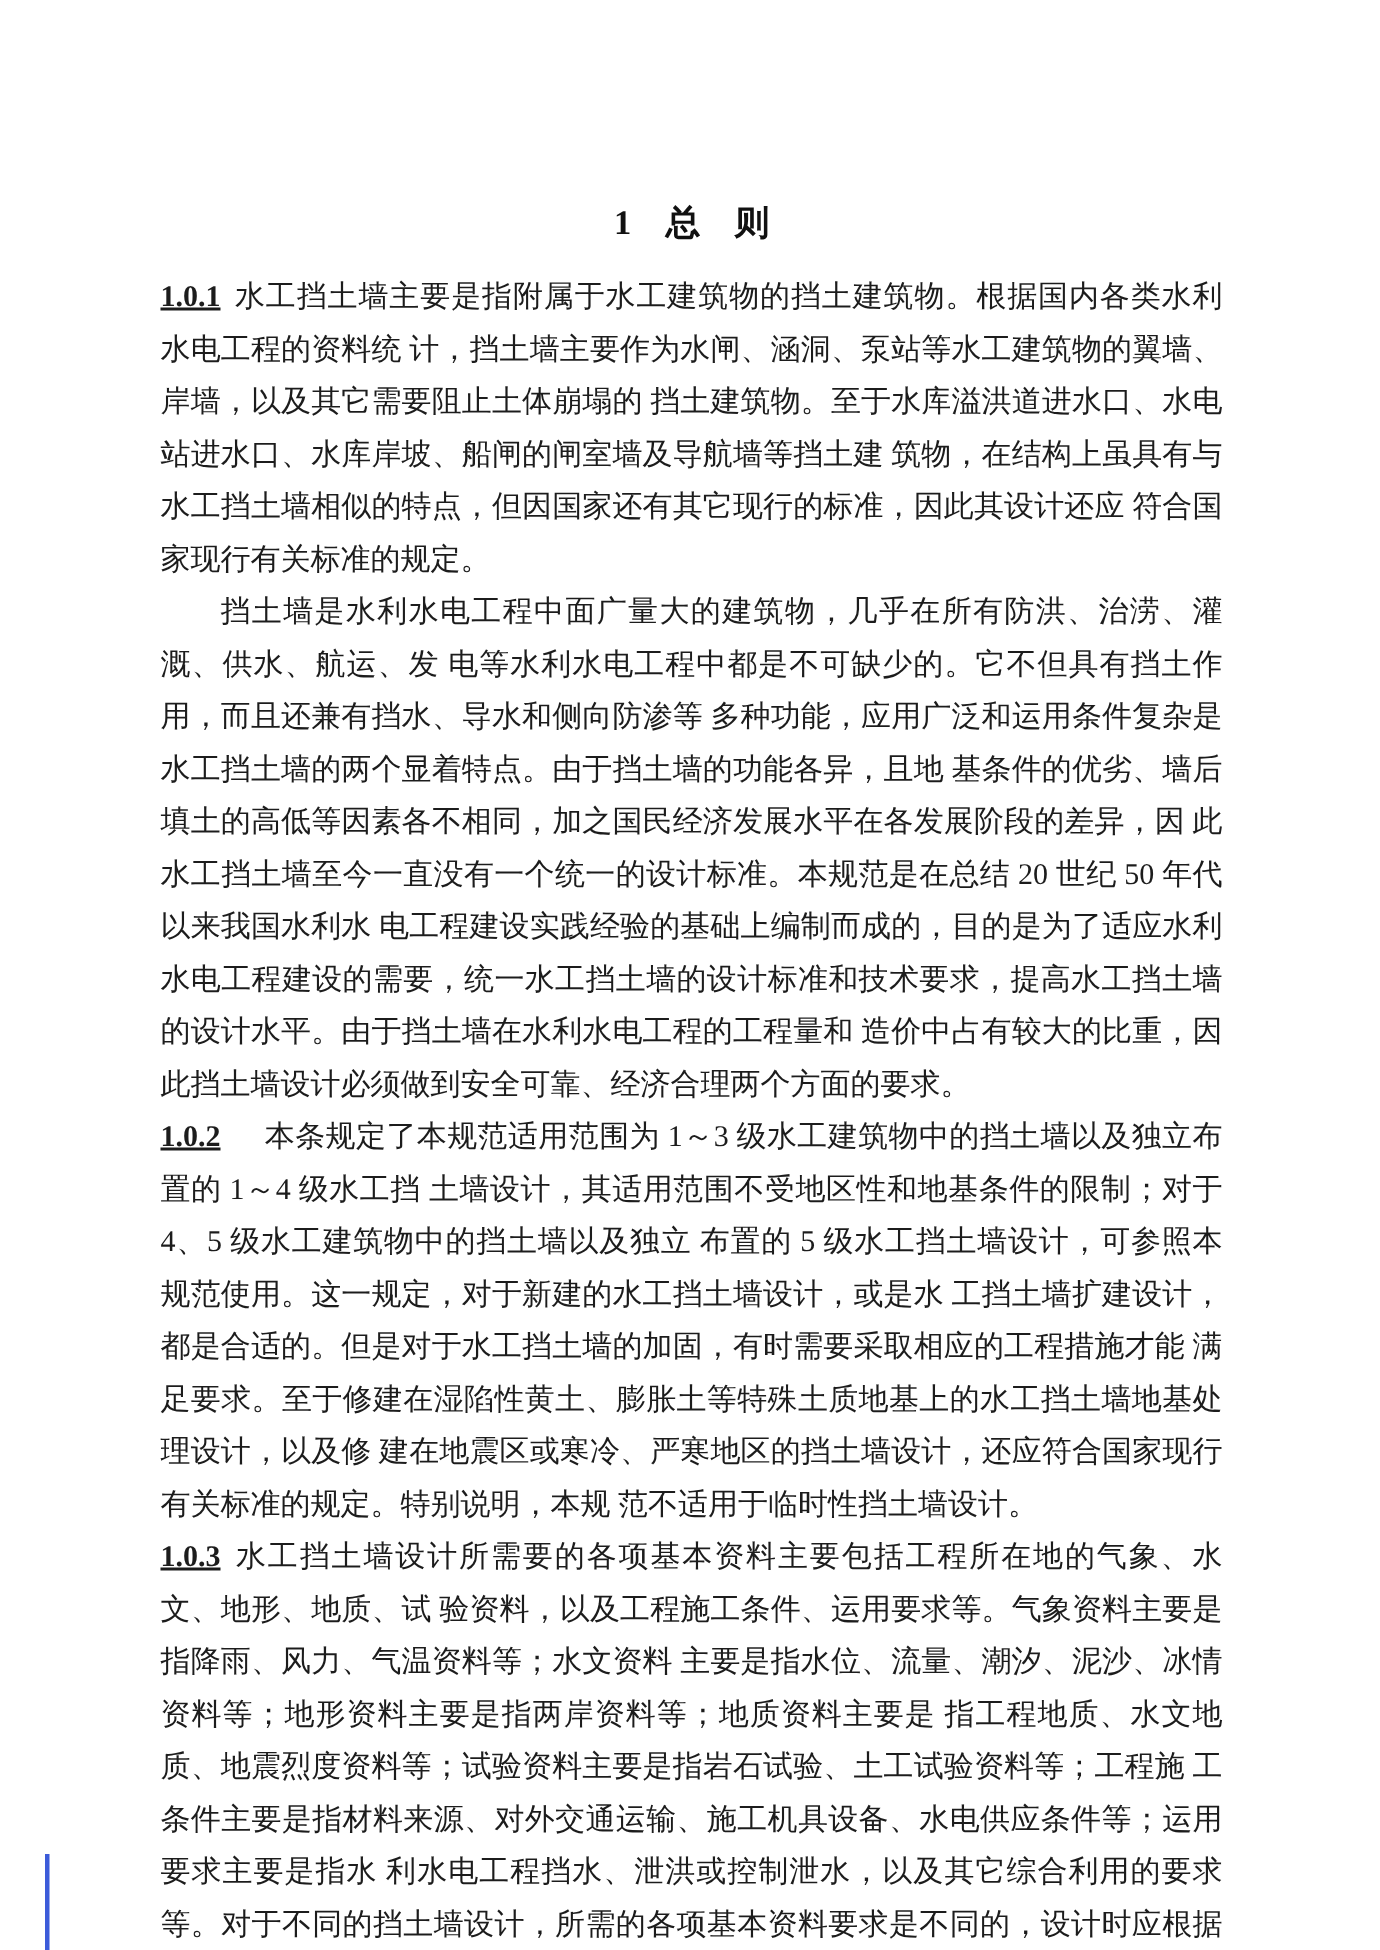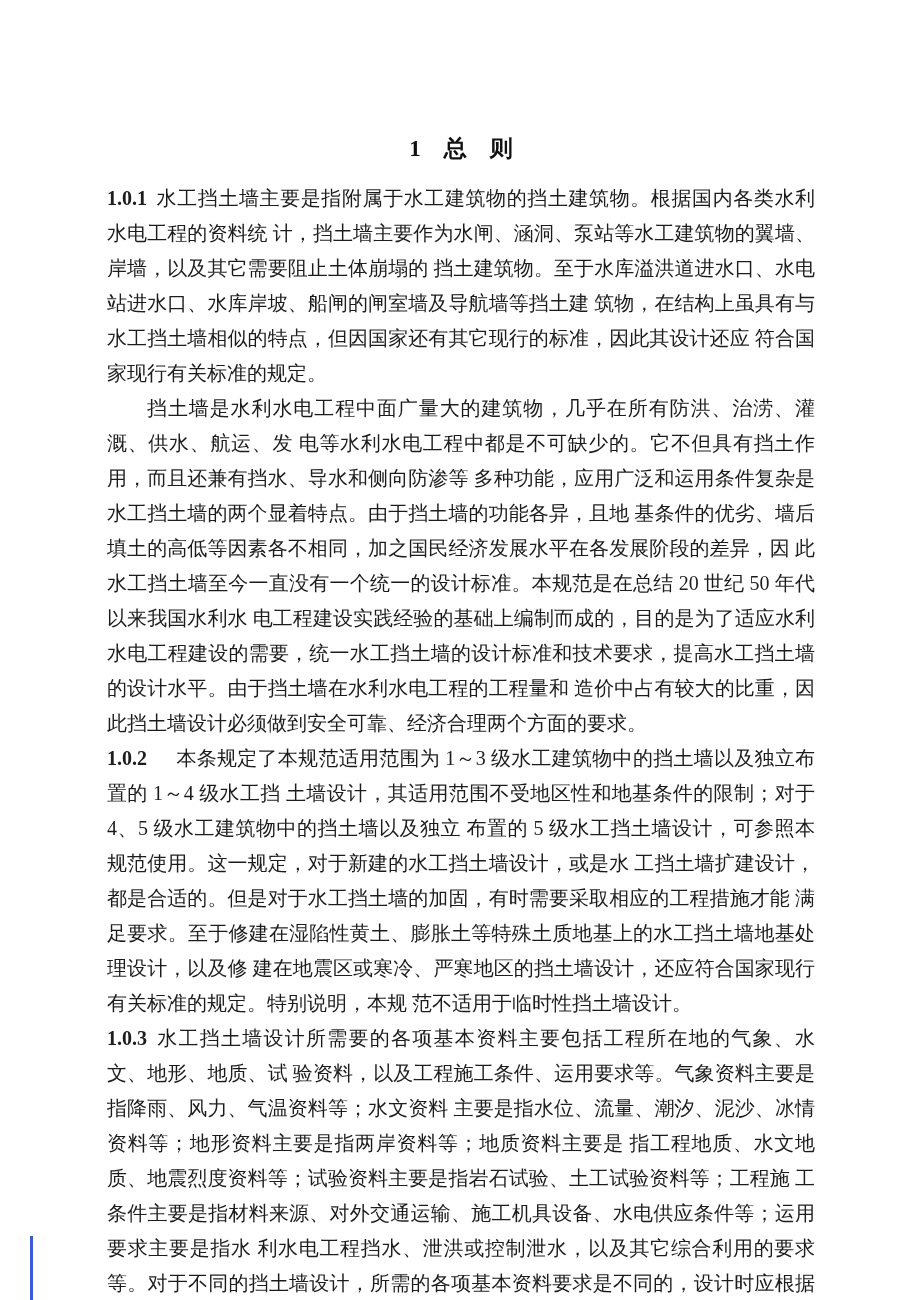--- a/index.html
+++ b/index.html
@@ -47,20 +47,21 @@
     word-break: break-all;
     color: #1c1c1c;
   }
   .para.indent {
     text-indent: 2em;
   }
   .clause-num {
     font-weight: bold;
     margin-right: 0.45em;
     white-space: pre;
+    text-decoration: underline;
   }
   .clause-num:empty {
     display: none;
   }
   .left-margin-marker {
     position: absolute;
     left: 30px;
     top: 1236px;
     width: 3px;
     height: 64px;

